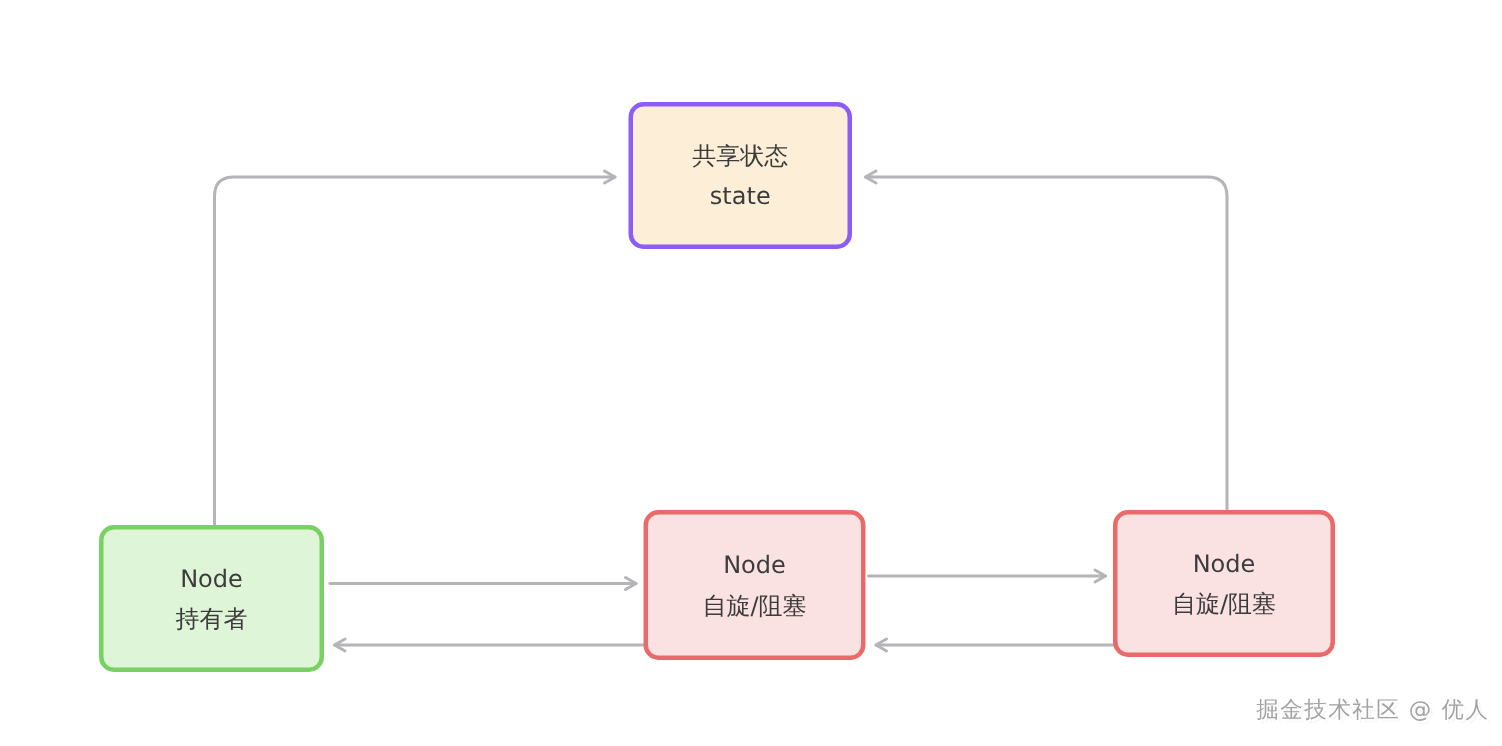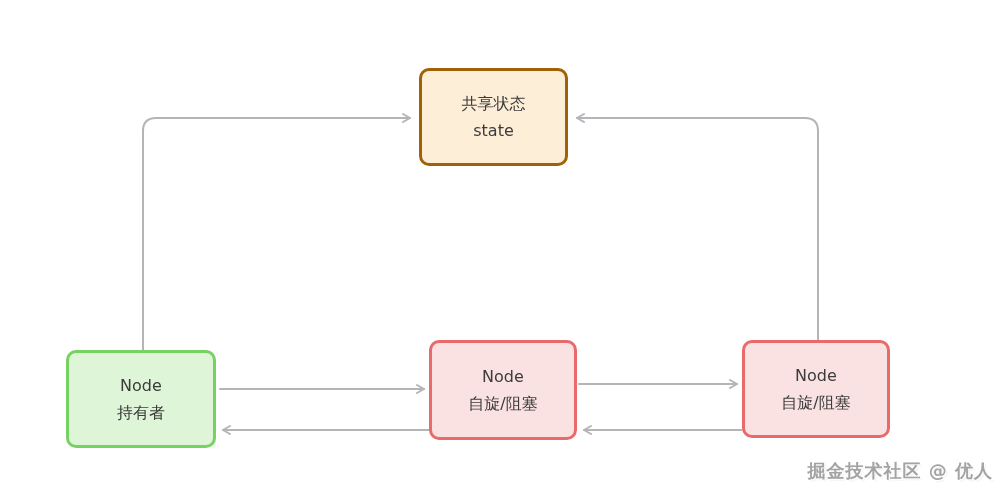--- a/index.html
+++ b/index.html
@@ -40,21 +40,21 @@
     text-align: center;
     color: #3b3b3b;
     font-size: 16px;
     line-height: 27px;
   }
   .node .line { white-space: nowrap; }
   .node-state {
     left: 419px; top: 68px;
     width: 149px; height: 98px;
     background: #fdeed8;
-    border: 3px solid #a16207;
+    border: 3px solid #8b5cf6;
   }
   .node-holder {
     left: 66px; top: 350px;
     width: 150px; height: 98px;
     background: #dff5d7;
     border: 3px solid #77d163;
   }
   .node-spin-mid {
     left: 429px; top: 340px;
     width: 148px; height: 100px;
@@ -64,22 +64,22 @@
   .node-spin-right {
     left: 742px; top: 340px;
     width: 148px; height: 98px;
     background: #fbe2e2;
     border: 3px solid #e96a6a;
   }
   .watermark {
     position: absolute;
     right: 8px;
     bottom: 14px;
-    font-size: 18px;
-    font-weight: bold;
+    font-size: 15px;
+    font-weight: normal;
     letter-spacing: 1px;
     color: #a3a3a3;
     text-shadow: 1px 1px 0 #ffffff, 2px 2px 1px #f2f2f2;
     white-space: nowrap;
   }
 </style>
 </head>
 <body>
 
 <div class="canvas">

